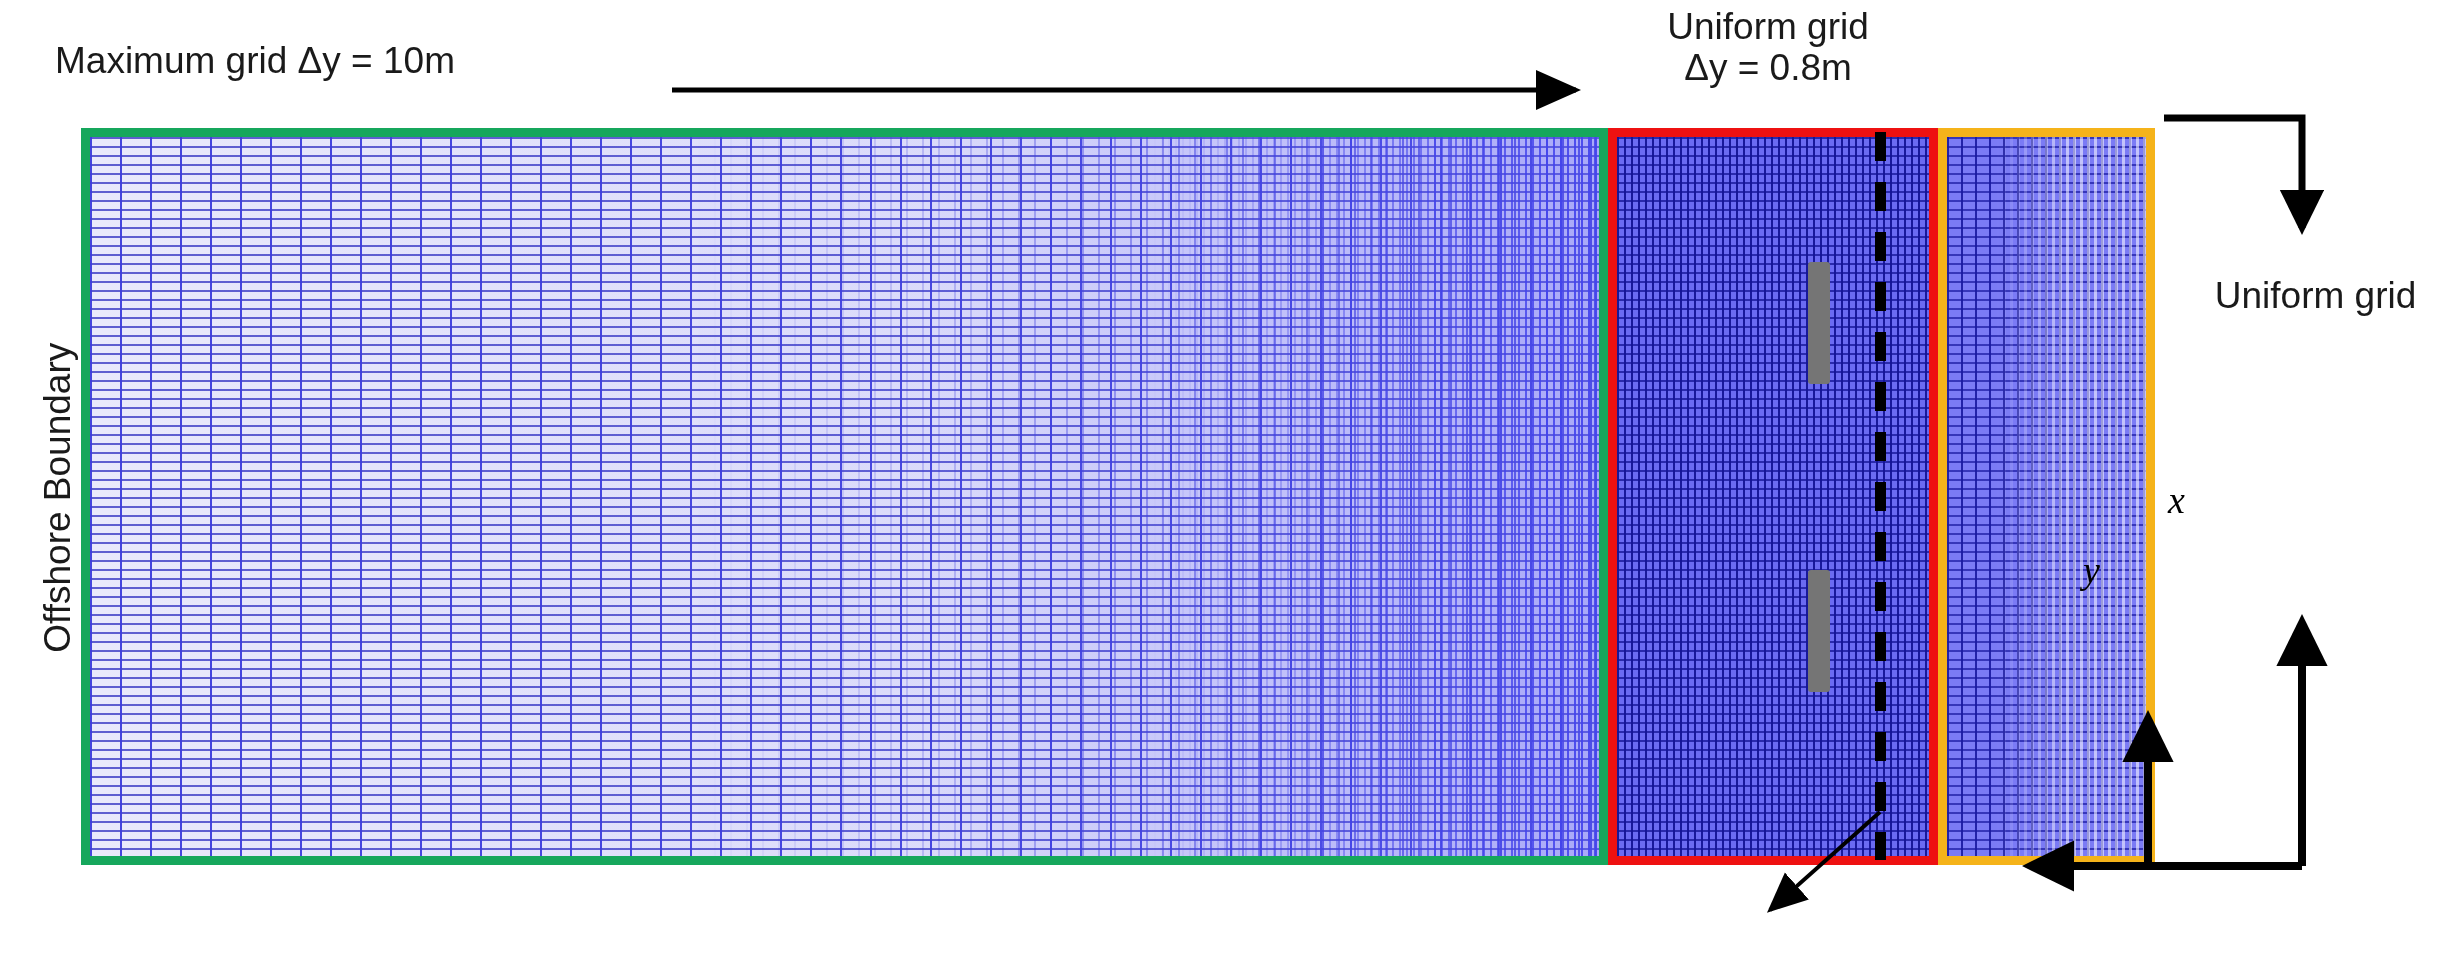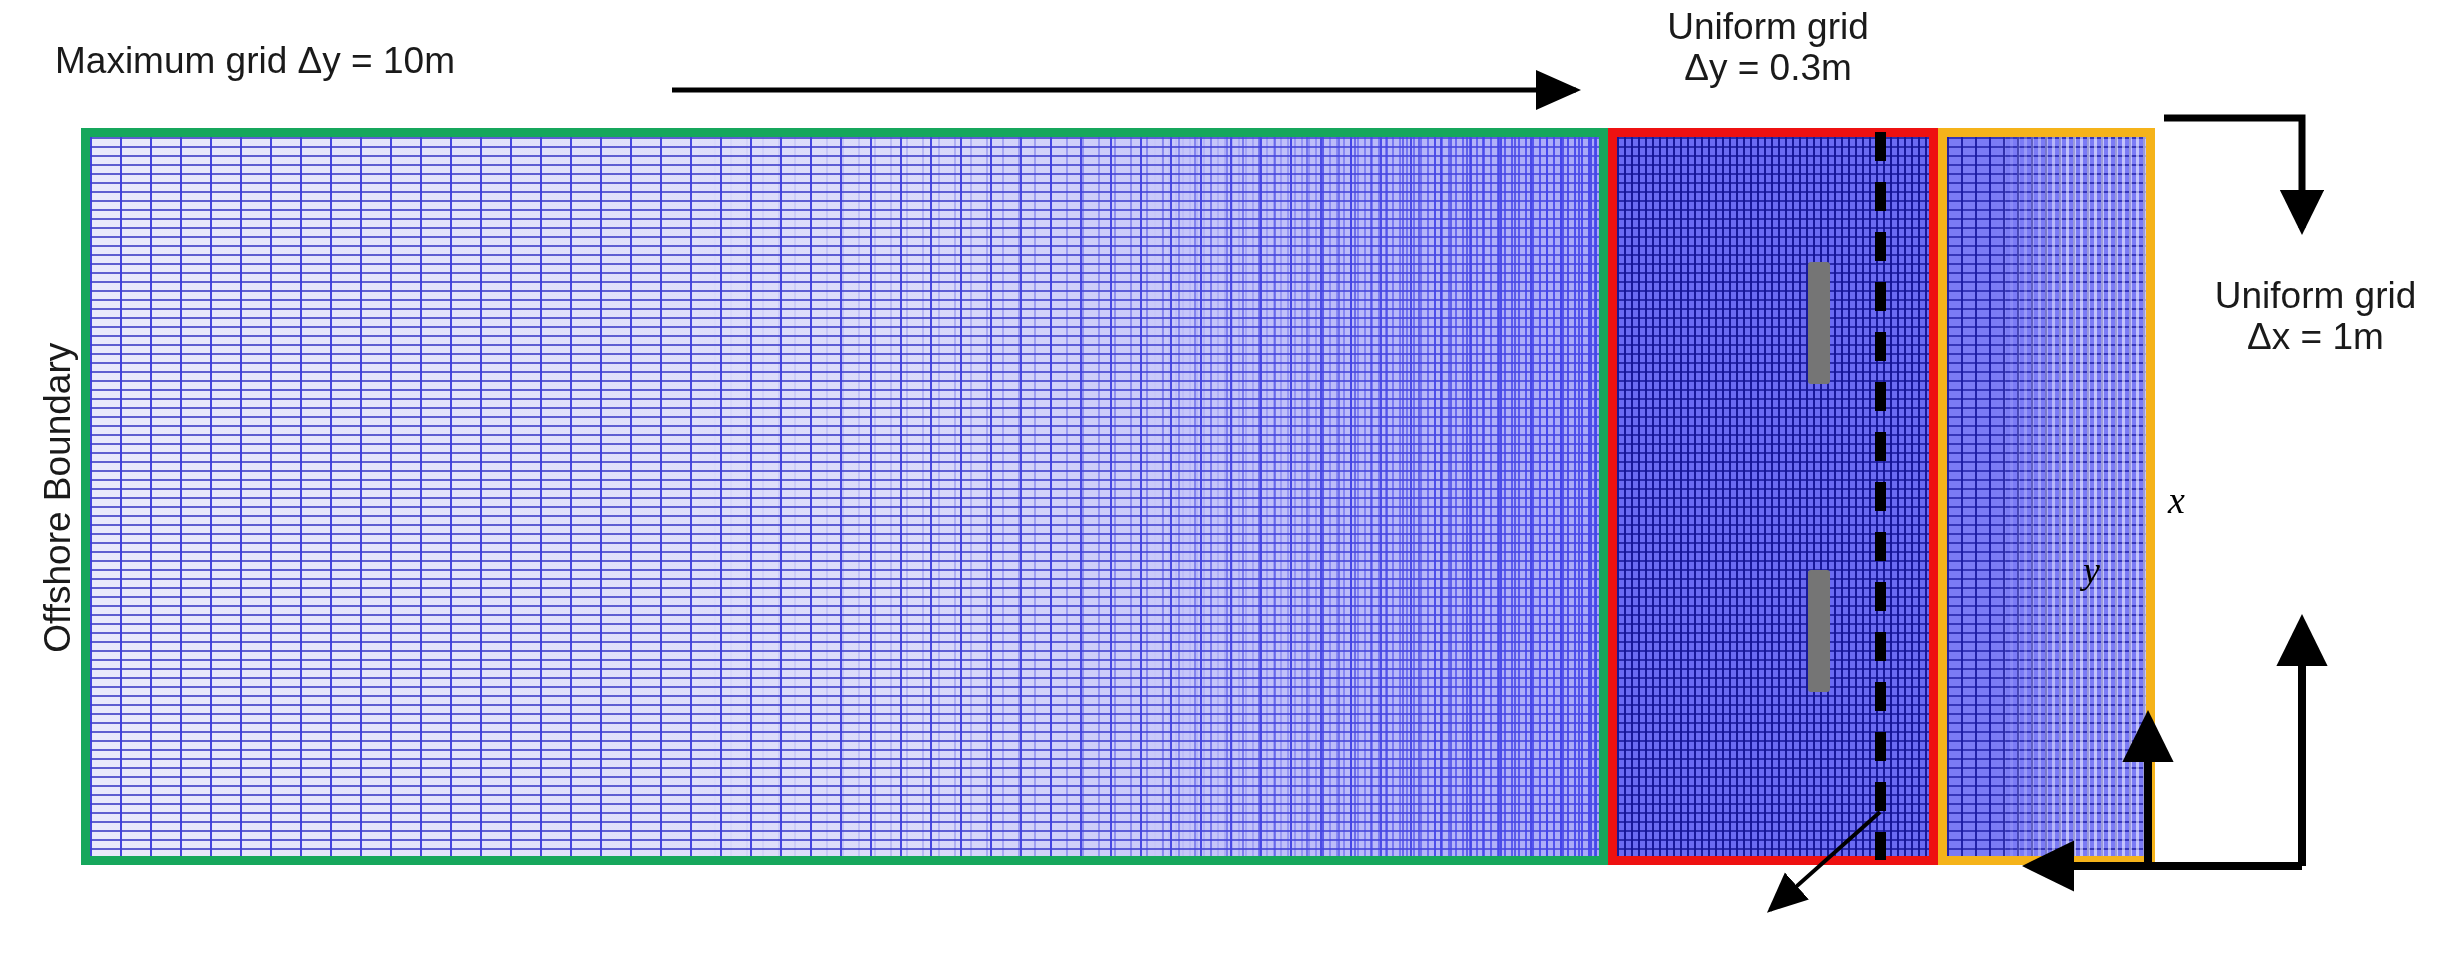--- a/index.html
+++ b/index.html
@@ -243,26 +243,25 @@
     <line x1="2148" y1="866" x2="2030" y2="866" stroke="#000" stroke-width="8" marker-end="url(#ah-fat)"></line>
 
     <line x1="1880" y1="812" x2="1770" y2="910" stroke="#000" stroke-width="4" marker-end="url(#ah-thin)"></line>
   </svg>
 
   <div class="label" id="maximum-grid-label">Maximum grid   Δy = 10m</div>
 
 
   <div class="label" id="uniform-grid-dy-label">
     <div>Uniform grid</div>
-    <div>Δy = 0.3m</div>
+    <div>Δy = 0.8m</div>
   </div>
 
   <div class="label" id="uniform-grid-dx-label">
     <div>Uniform grid</div>
-    <div>Δx = 1m</div>
   </div>
 
 
   <div class="label" id="offshore-boundary-label">Offshore Boundary</div>
 
   <div class="axis-letter" id="axis-x-letter">x</div>
   <div class="axis-letter" id="axis-y-letter">y</div>
 
 </div>
 

